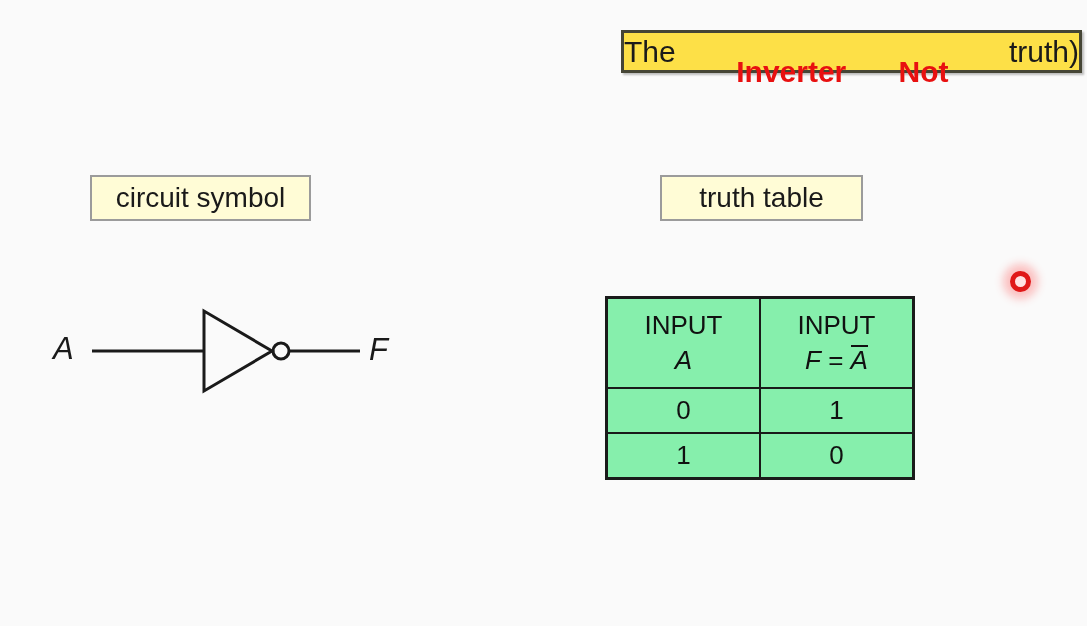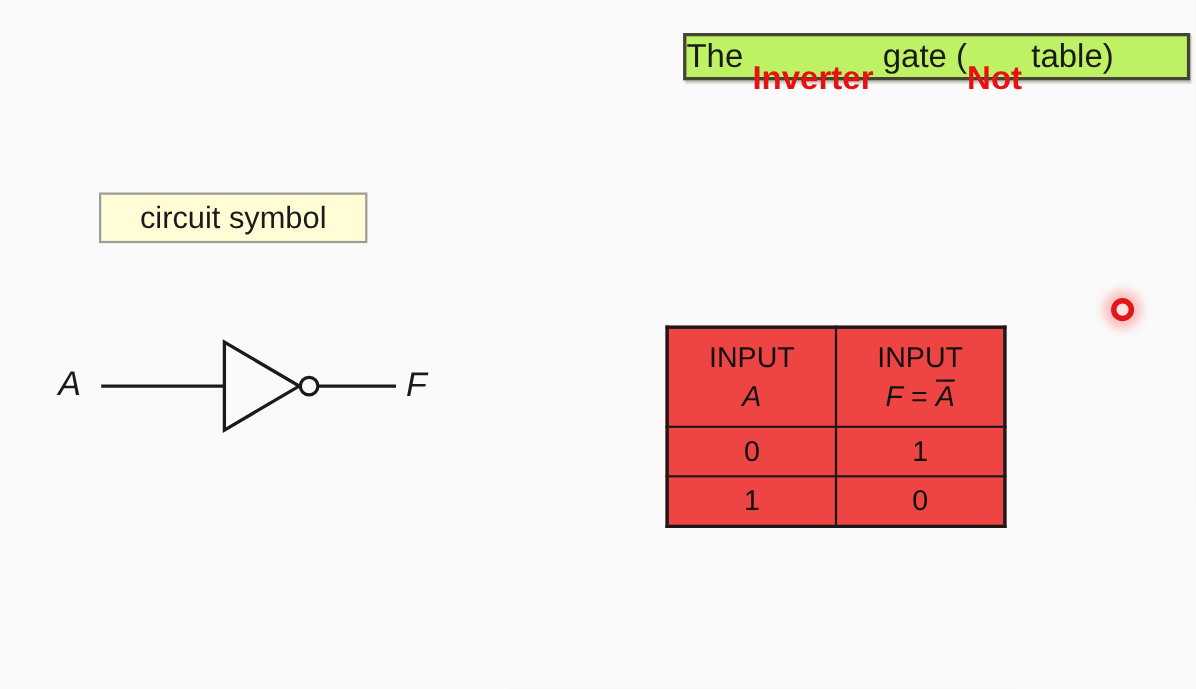--- a/index.html
+++ b/index.html
@@ -12,26 +12,26 @@
     width:1087px;
     height:626px;
     background:#fafafa;
     overflow:hidden;
   }
   
   .title-box{
     position:absolute;
     left:621px; top:30px;
     width:461px; height:43px;
-    background:#bef264;
+    background:#fde047;
     border:3px solid #454535;
     box-sizing:border-box;
     display:flex;
     align-items:center;
-    justify-content:flex-start;
+    justify-content:space-between;
     font-size:30px;
     color:#1a1a1a;
     white-space:pre;
     box-shadow:2px 2px 2px rgba(0,0,0,0.25);
   }
   .title-box .red{
     color:#e81010;
     font-weight:bold;
     margin-top:40px;
   }
@@ -41,42 +41,42 @@
     height:46px;
     background:#fffcd6;
     border:2px solid #9b9b9b;
     box-sizing:border-box;
     display:flex;
     align-items:center;
     justify-content:center;
     font-size:28px;
     color:#1a1a1a;
   }
-  .label-circuit{ left:90px; top:175px; width:244px; }
+  .label-circuit{ left:90px; top:175px; width:221px; }
   .label-truth{ left:660px; top:175px; width:203px; }
   
   .gate-svg{
     position:absolute;
     left:80px; top:300px;
     width:300px; height:102px;
   }
   .net-label{
     position:absolute;
     font-size:31px;
     font-style:italic;
     color:#1a1a1a;
   }
   .net-a{ left:53px; top:331px; }
   .net-f{ left:369px; top:332px; }
   
   .truth-table{
     position:absolute;
     left:605px; top:296px;
     border-collapse:collapse;
-    background:#ef4444;
+    background:#86efac;
     font-size:26px;
     color:#111;
     text-align:center;
   }
   .truth-table td{
     border:2px solid #1a1a1a;
     padding:0;
   }
   .truth-table{ border:3px solid #1a1a1a; }
   .truth-table .hcell{
@@ -108,24 +108,27 @@
     background:#ffe2e2;
     border:5px solid #e01818;
     box-shadow:0 0 9px 7px rgba(255,60,60,0.30);
   }
 </style>
 </head>
 <body>
 
 <div class="slide">
 
-  <div class="title-box"><span>The </span><span class="red">Inverter</span><span> gate (</span><span class="red">Not</span><span> table)</span></div>
+  <div class="title-box"><span>The </span><span class="red">Inverter</span><span class="red">Not</span><span> truth)</span></div>
 
   <div class="label-box label-circuit">
     <span>circuit symbol</span>
+  </div>
+  <div class="label-box label-truth">
+    <span>truth table</span>
   </div>
 
   <span class="net-label net-a">A</span>
   <svg class="gate-svg" viewBox="0 0 300 102" xmlns="http://www.w3.org/2000/svg">
     <line x1="12" y1="51" x2="124" y2="51" stroke="#1a1a1a" stroke-width="3"></line>
     <polygon points="124,11 124,91 192,51" fill="none" stroke="#1a1a1a" stroke-width="3" stroke-linejoin="miter"></polygon>
     <circle cx="201" cy="51" r="8" fill="none" stroke="#1a1a1a" stroke-width="3"></circle>
     <line x1="210" y1="51" x2="280" y2="51" stroke="#1a1a1a" stroke-width="3"></line>
   </svg>
   <span class="net-label net-f">F</span>

